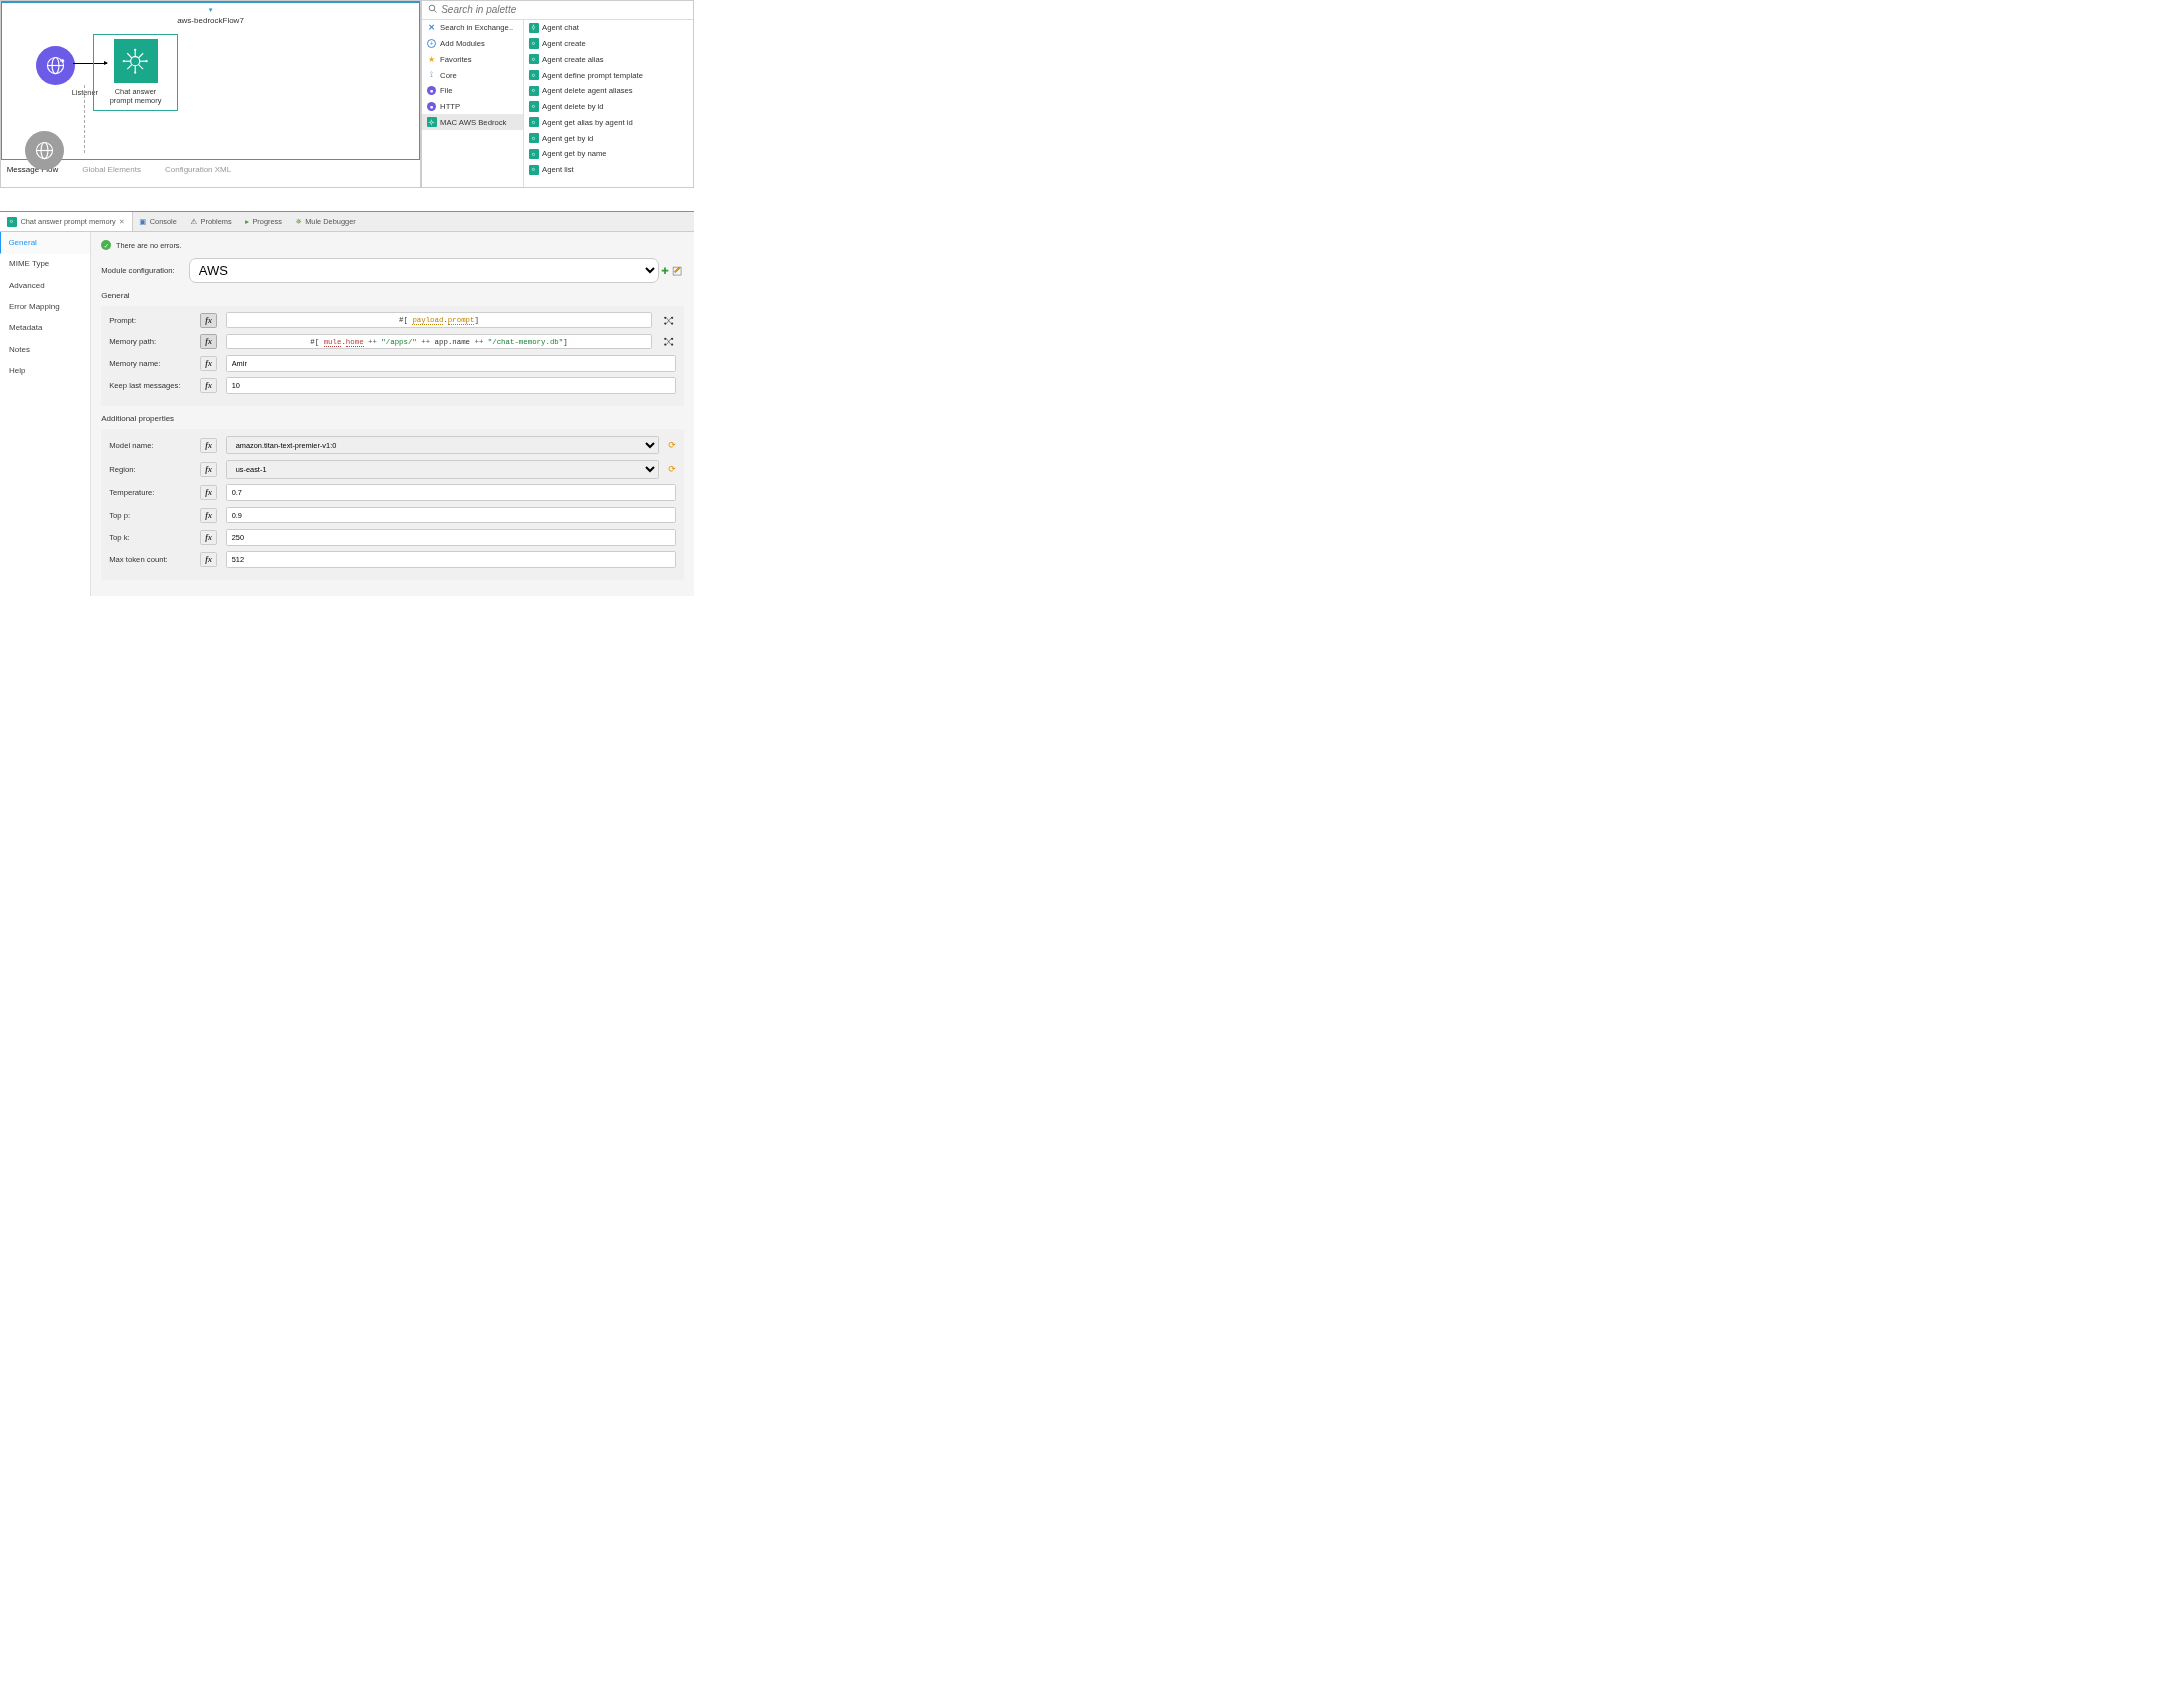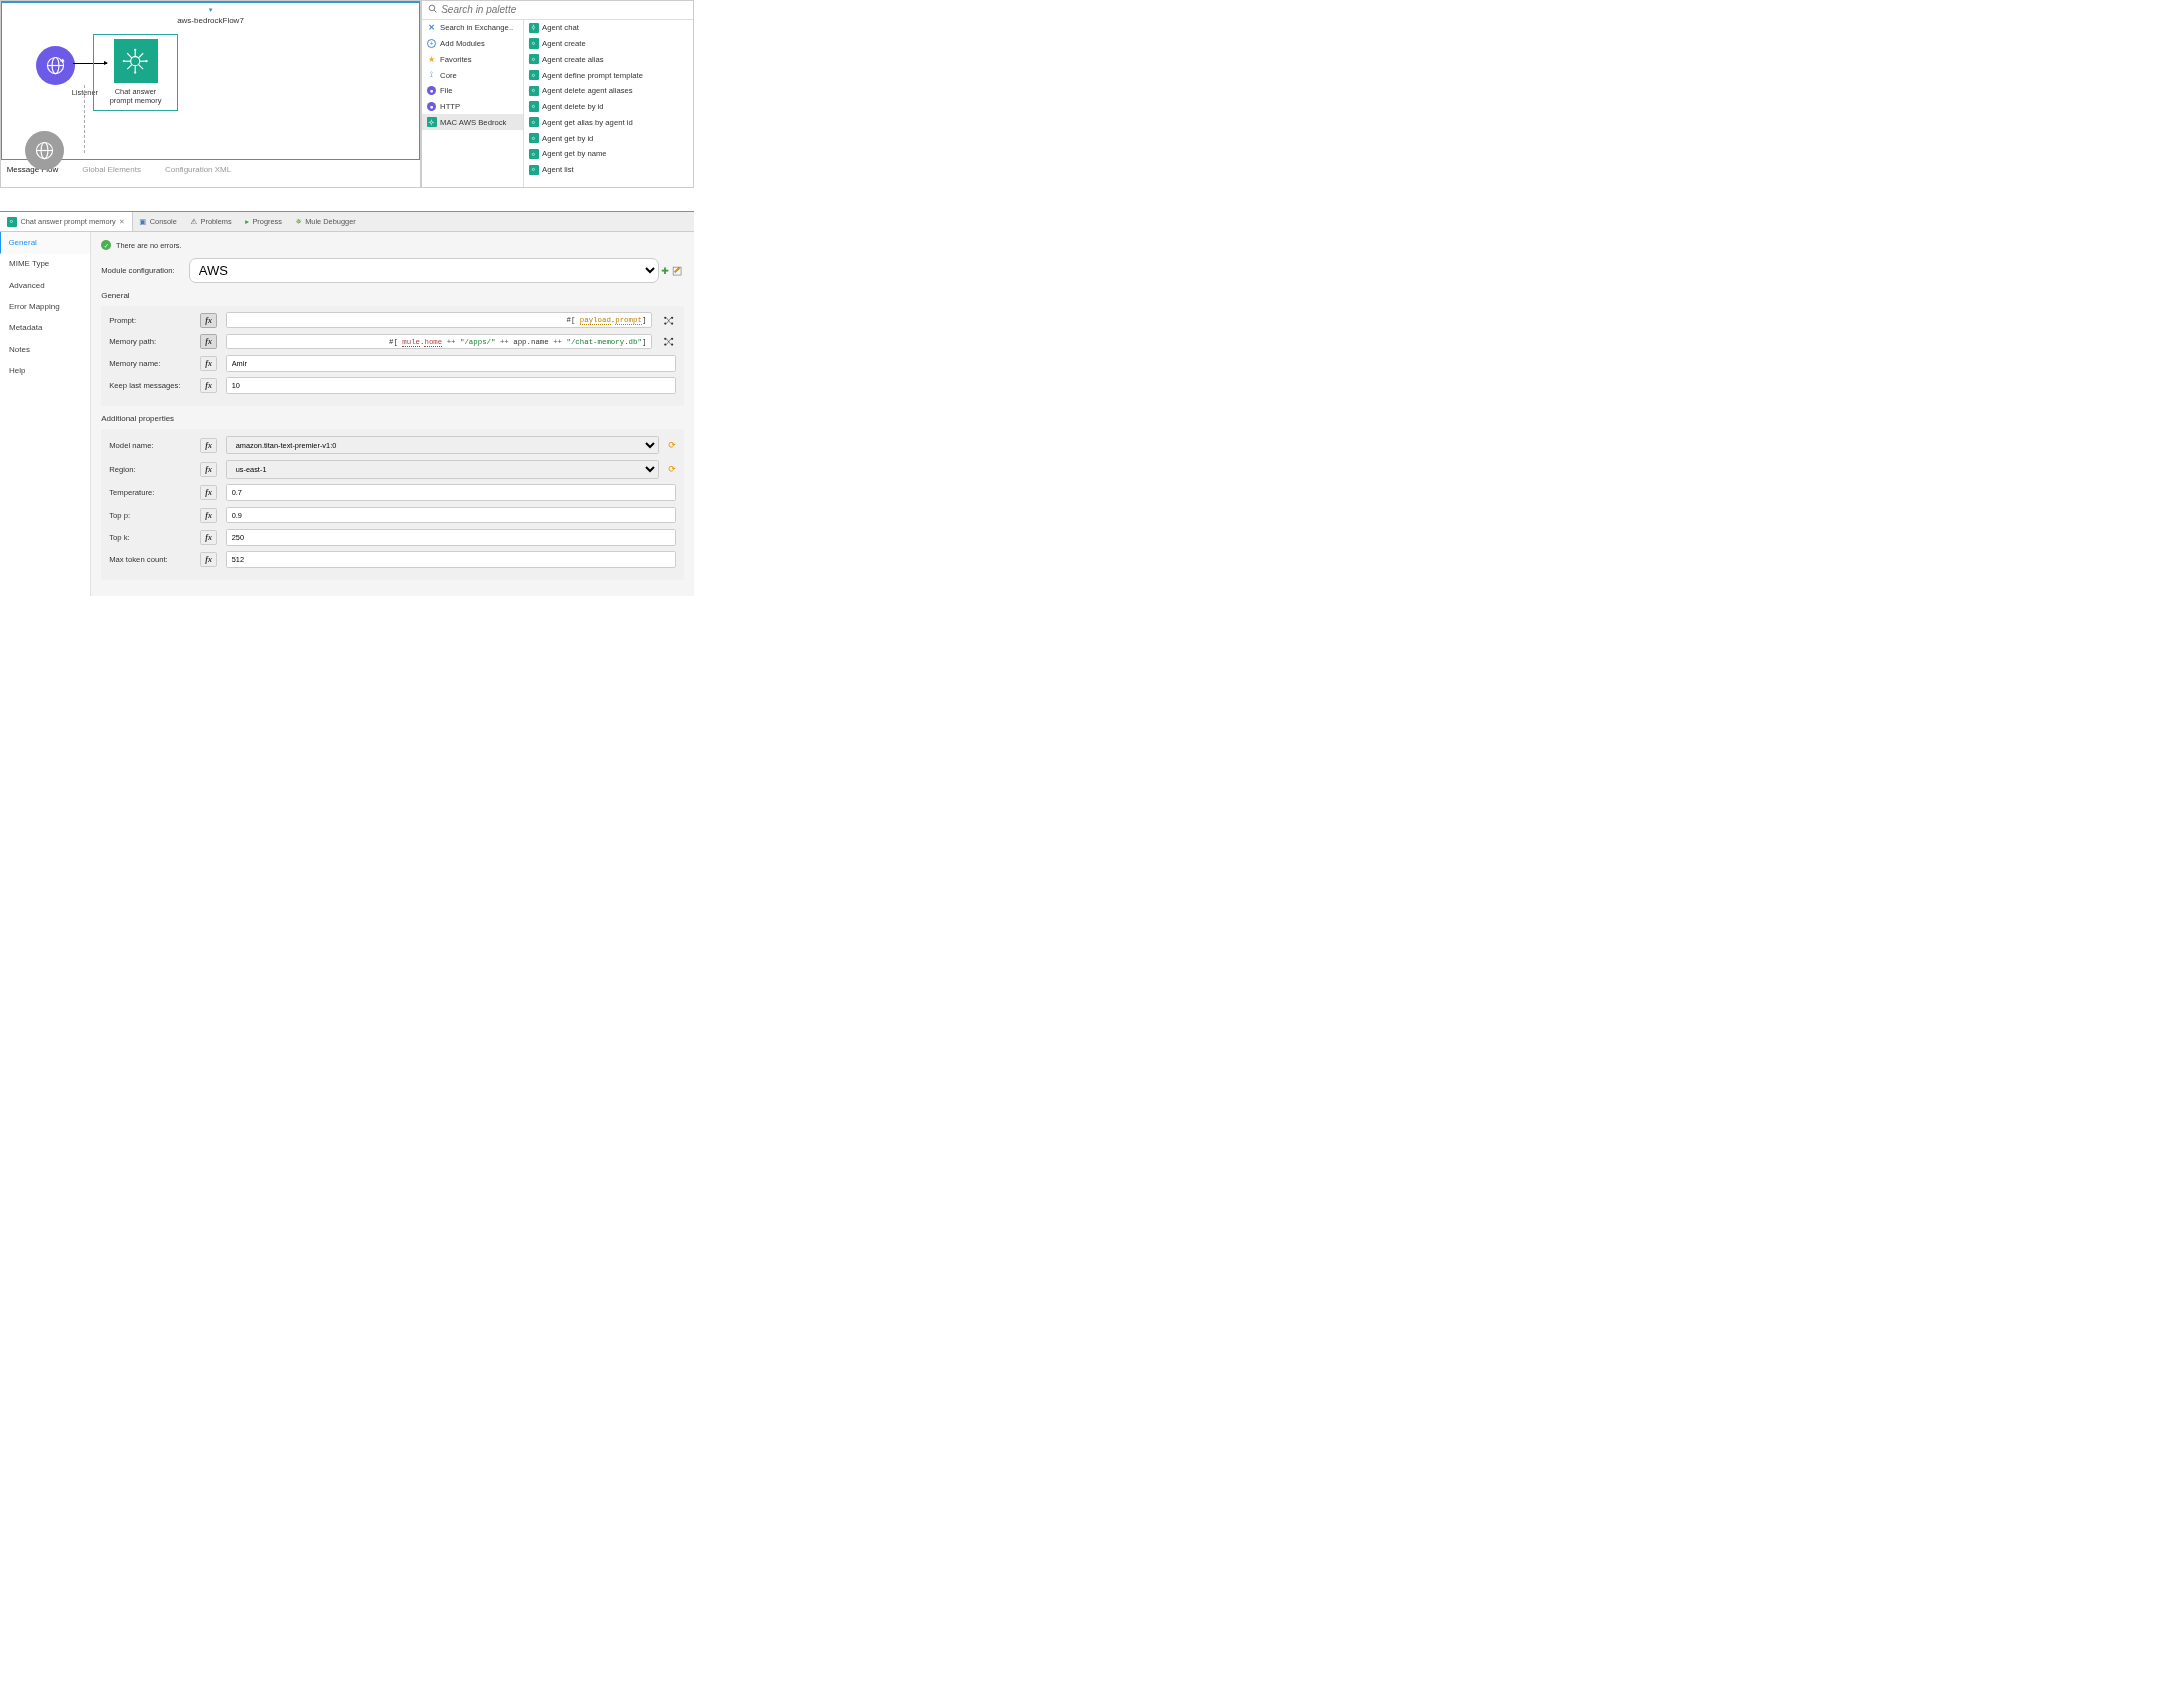--- a/index.html
+++ b/index.html
@@ -72,21 +72,21 @@
 
 .field-row { display: flex; align-items: center; gap: 9px; margin-bottom: 5.7px; }
 .field-row label { width: 82px; font-size: 7.7px; }
 .fx-btn { width: 17px; height: 15px; background: #eee; border: 0.6px solid #ccc; border-radius: 1.7px; display: inline-flex; align-items: center; justify-content: center; font-style: italic; font-family: serif; font-size: 8px; cursor: pointer; font-weight: bold; }
 .fx-btn.pressed { background: #ddd; border-color: #aaa; }
 .field-row input, .field-row select { flex: 1; padding: 2.8px 4.5px; border: 0.6px solid #ccc; border-radius: 1.7px; font-size: 7.4px; font-family: inherit; }
 .graph-btn { width: 15px; height: 15px; display: inline-flex; align-items: center; justify-content: center; cursor: pointer; }
 .refresh-icon { color: #e09400; font-size: 9px; }
 
 
-.expr-box { flex: 1; padding: 2.8px 4.5px; border: 0.6px solid #ccc; border-radius: 1.7px; font-size: 7.4px; background: #fff; font-family: "Courier New", monospace; display: flex; justify-content: flex-end; }
+.expr-box { flex: 1; padding: 2.8px 4.5px; border: 0.6px solid #ccc; border-radius: 1.7px; font-size: 7.4px; background: #fff; font-family: "Courier New", monospace; display: flex; justify-content: center; }
 .tok-key { color: #c08000; border-bottom: 0.6px dotted #c08000; }
 .tok-var { color: #b04040; border-bottom: 0.6px dotted #b04040; }
 .tok-str { color: #188038; }
 .tok-op { color: #555; }
 </style>
 </head>
 <body>
 
 <div class="app">
 

